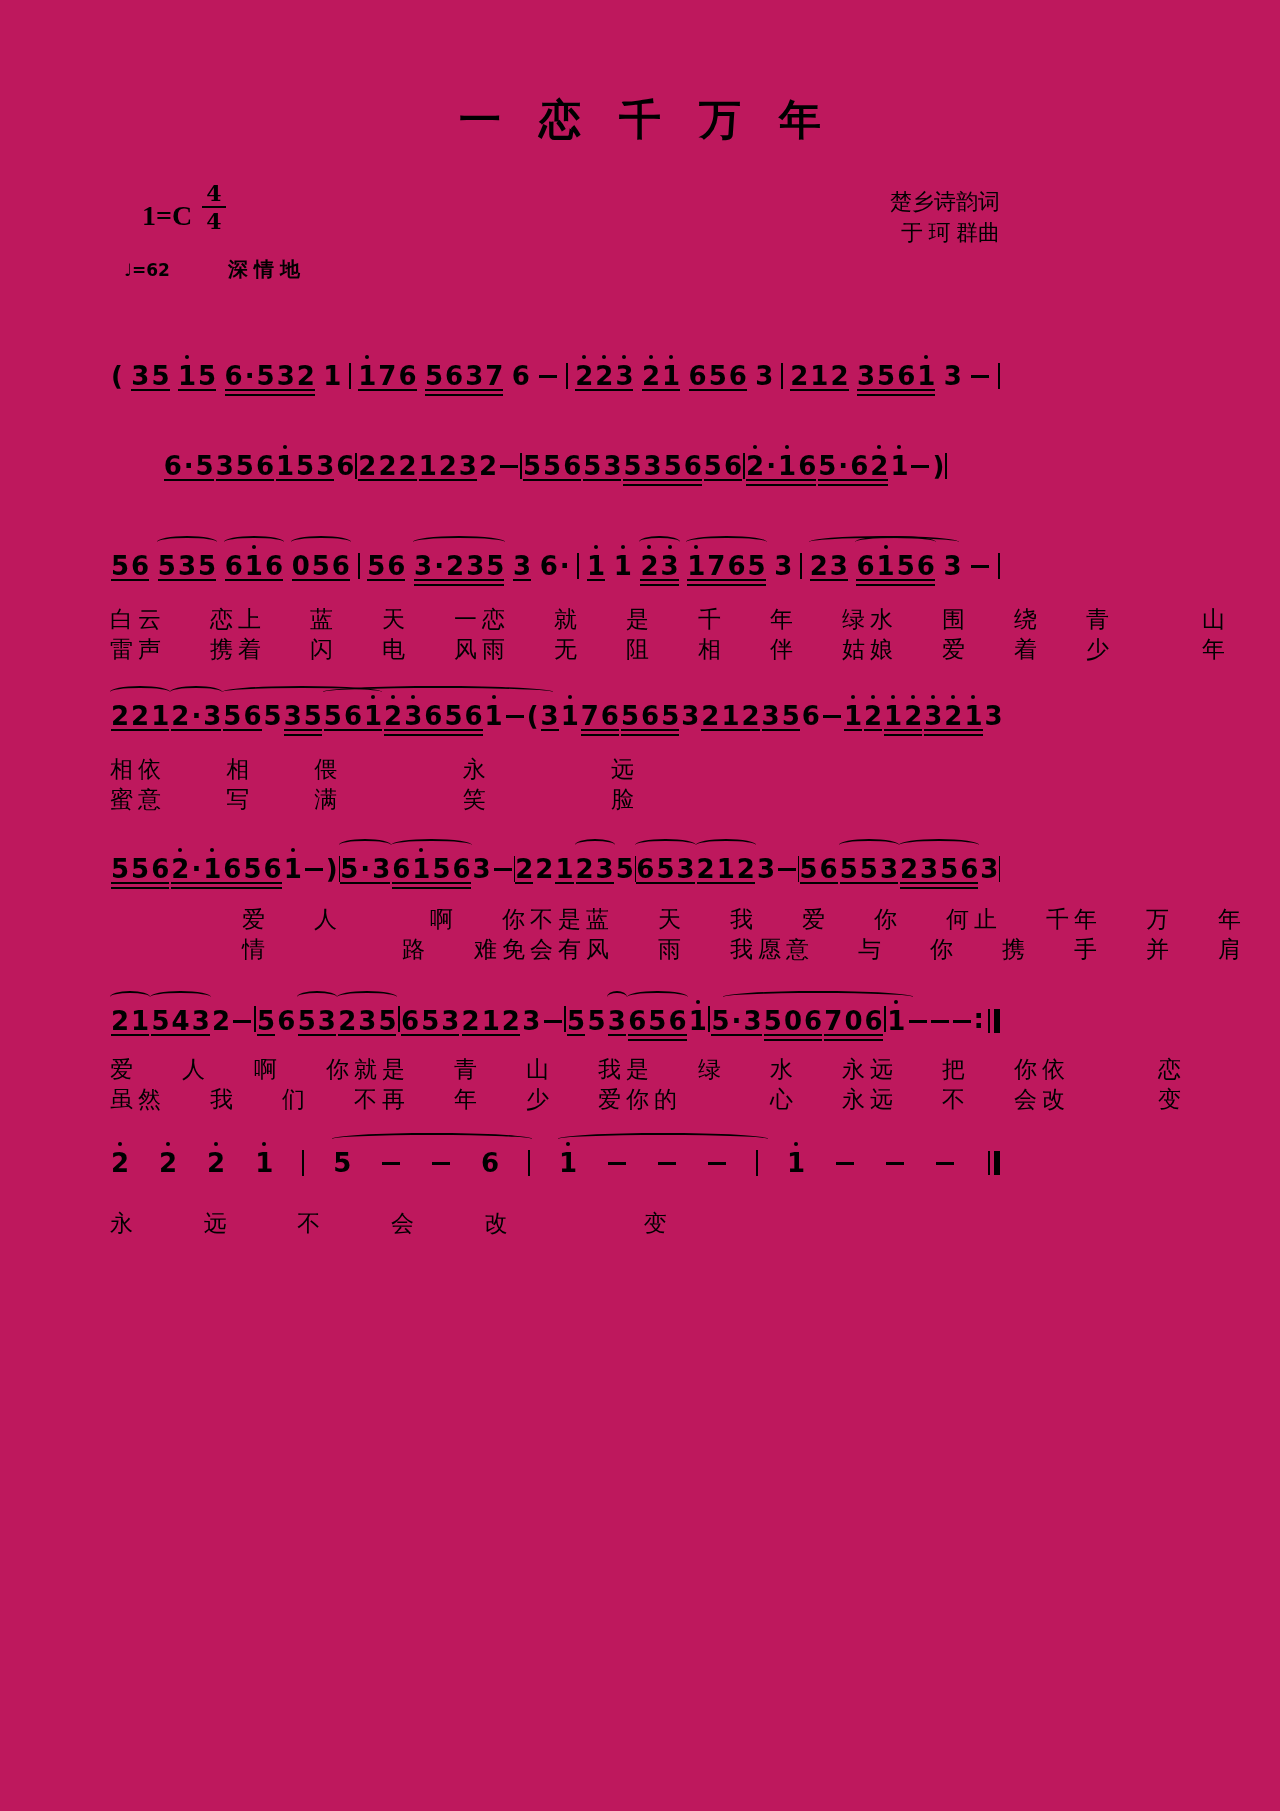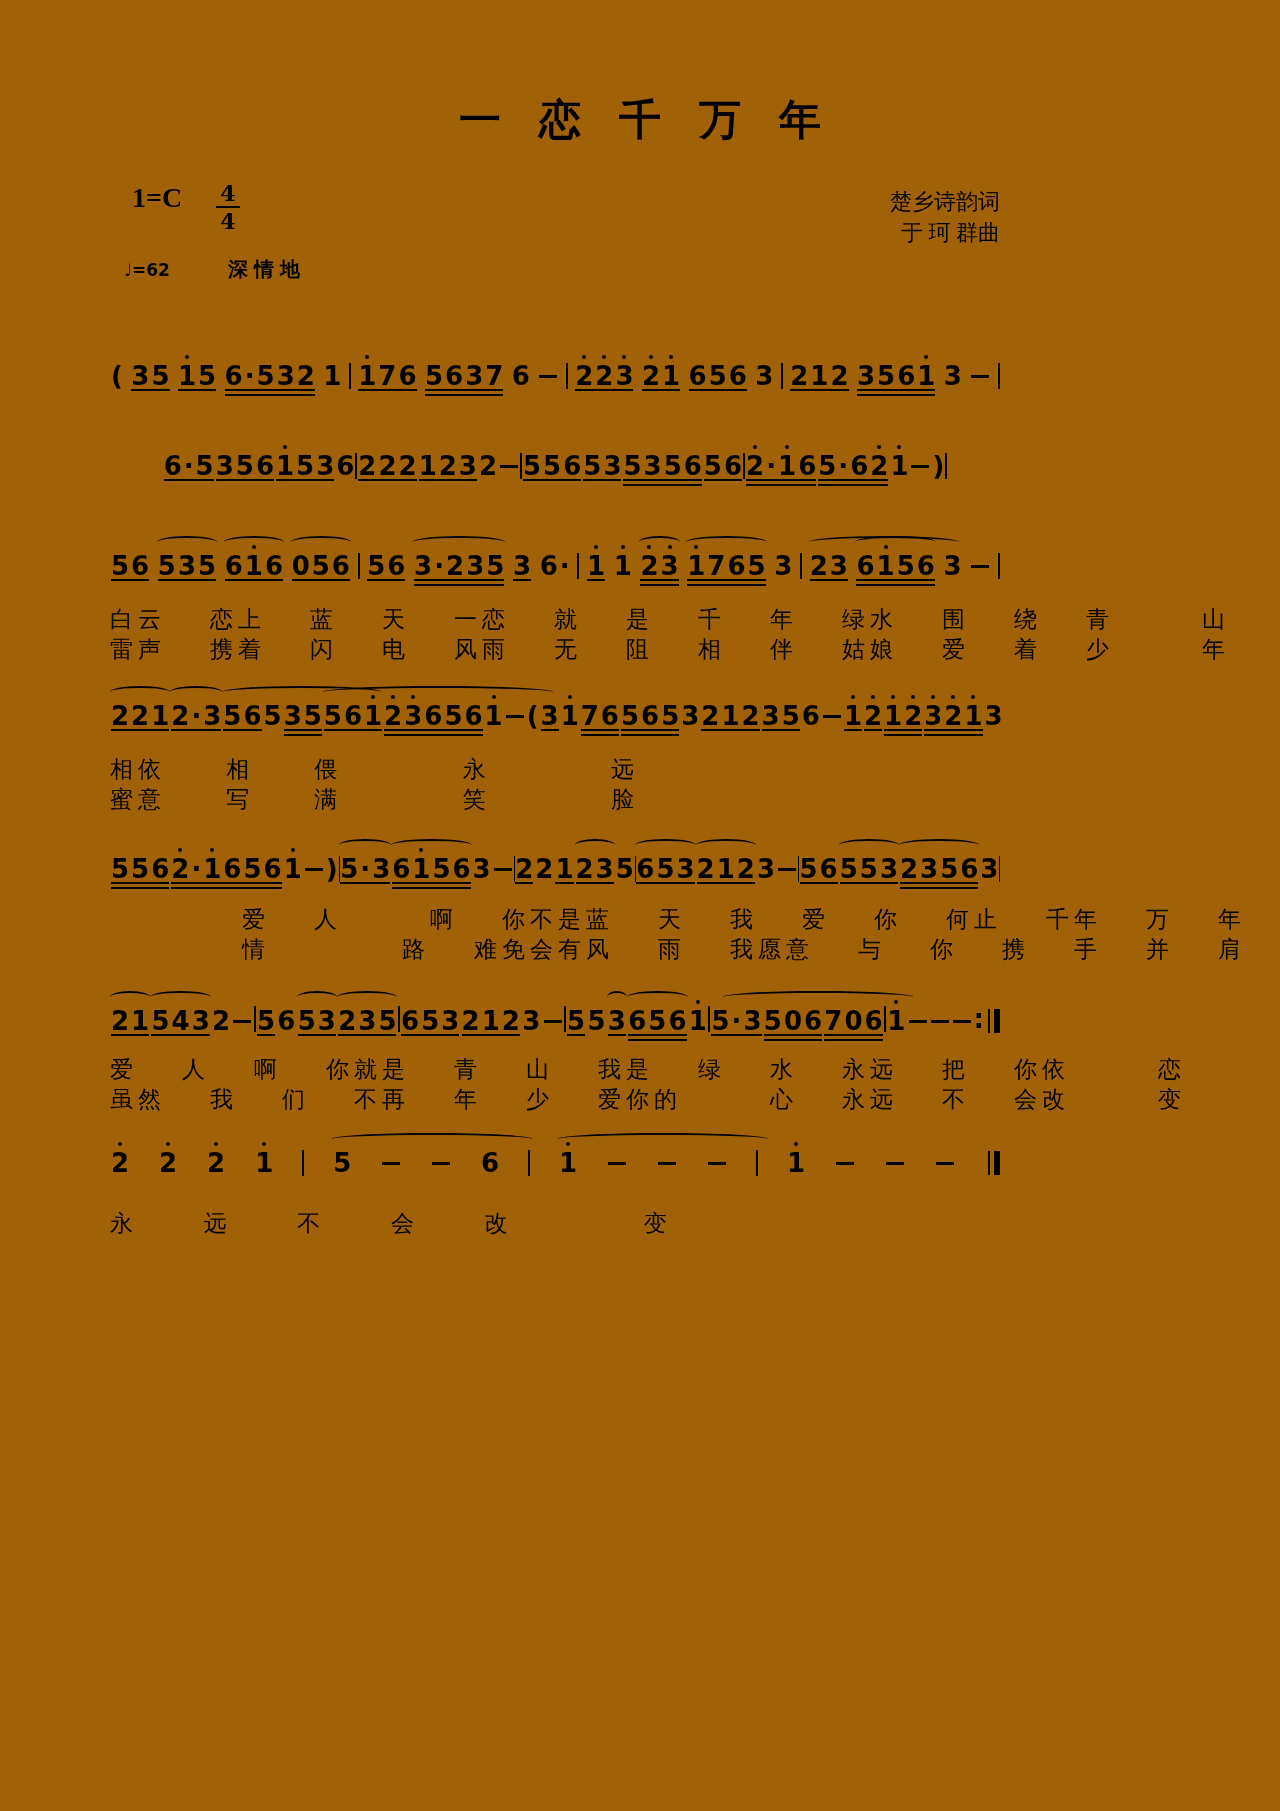--- a/index.html
+++ b/index.html
@@ -1,23 +1,23 @@
 <!DOCTYPE html>
 <html><head>
 <meta charset="utf-8">
 <style>
   html,body{margin:0;padding:0;background:#888;}
-  .page{position:relative;width:1280px;height:1811px;background:#a16207;margin:0 auto;
+  .page{position:relative;width:1280px;height:1811px;background:#be185d;margin:0 auto;
         font-family:"Liberation Serif",serif;color:#000;overflow:hidden;}
   
   .title{position:absolute;top:92px;left:0;right:0;text-align:center;
          font-size:42px;font-weight:bold;letter-spacing:38px;text-indent:38px;
          font-family:"DejaVu Serif",serif;}
   
-  .keyrow{position:absolute;left:132px;top:182px;display:flex;align-items:flex-start;gap:34px;}
+  .keyrow{position:absolute;left:142px;top:182px;display:flex;align-items:flex-end;gap:10px;}
   .keysig{font-size:28px;font-weight:bold;font-family:"Liberation Serif",serif;}
   .ts{display:inline-flex;flex-direction:column;align-items:center;line-height:1;
       font-weight:bold;font-size:22px;font-family:"DejaVu Serif",serif;}
   .ts .top{border-bottom:2px solid #000;padding:0 4px 2px;}
   .ts .bot{padding:2px 4px 0;}
   
   .credits{position:absolute;left:0;top:186px;width:1000px;text-align:right;
            font-size:22px;line-height:31px;}
   
   .temporow{position:absolute;left:124px;top:256px;font-size:18px;display:flex;gap:58px;align-items:baseline;}

